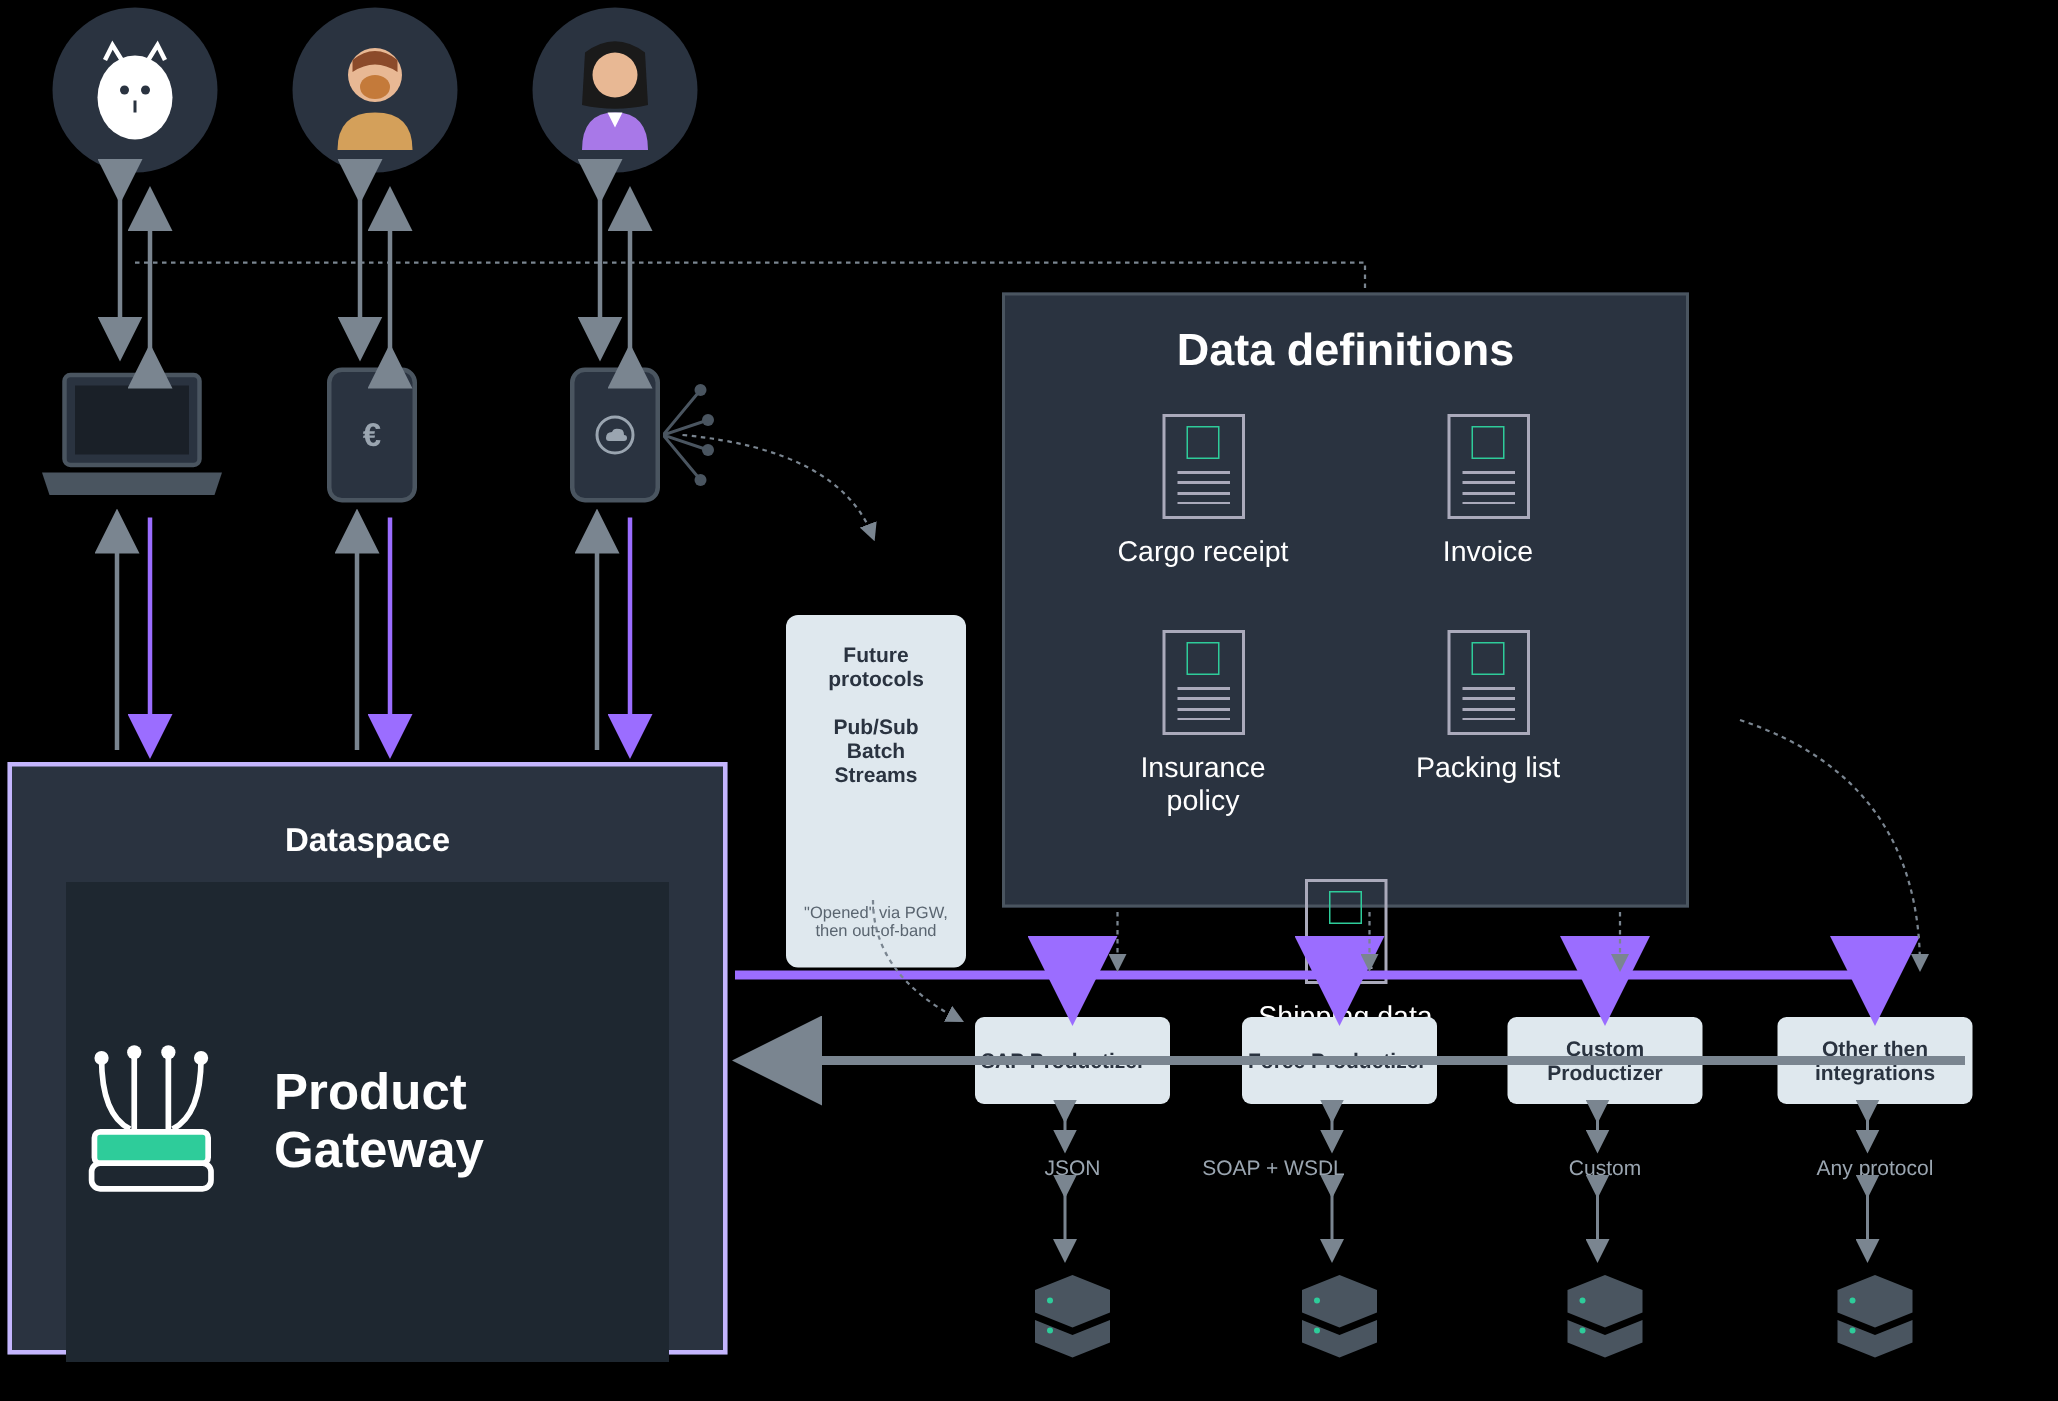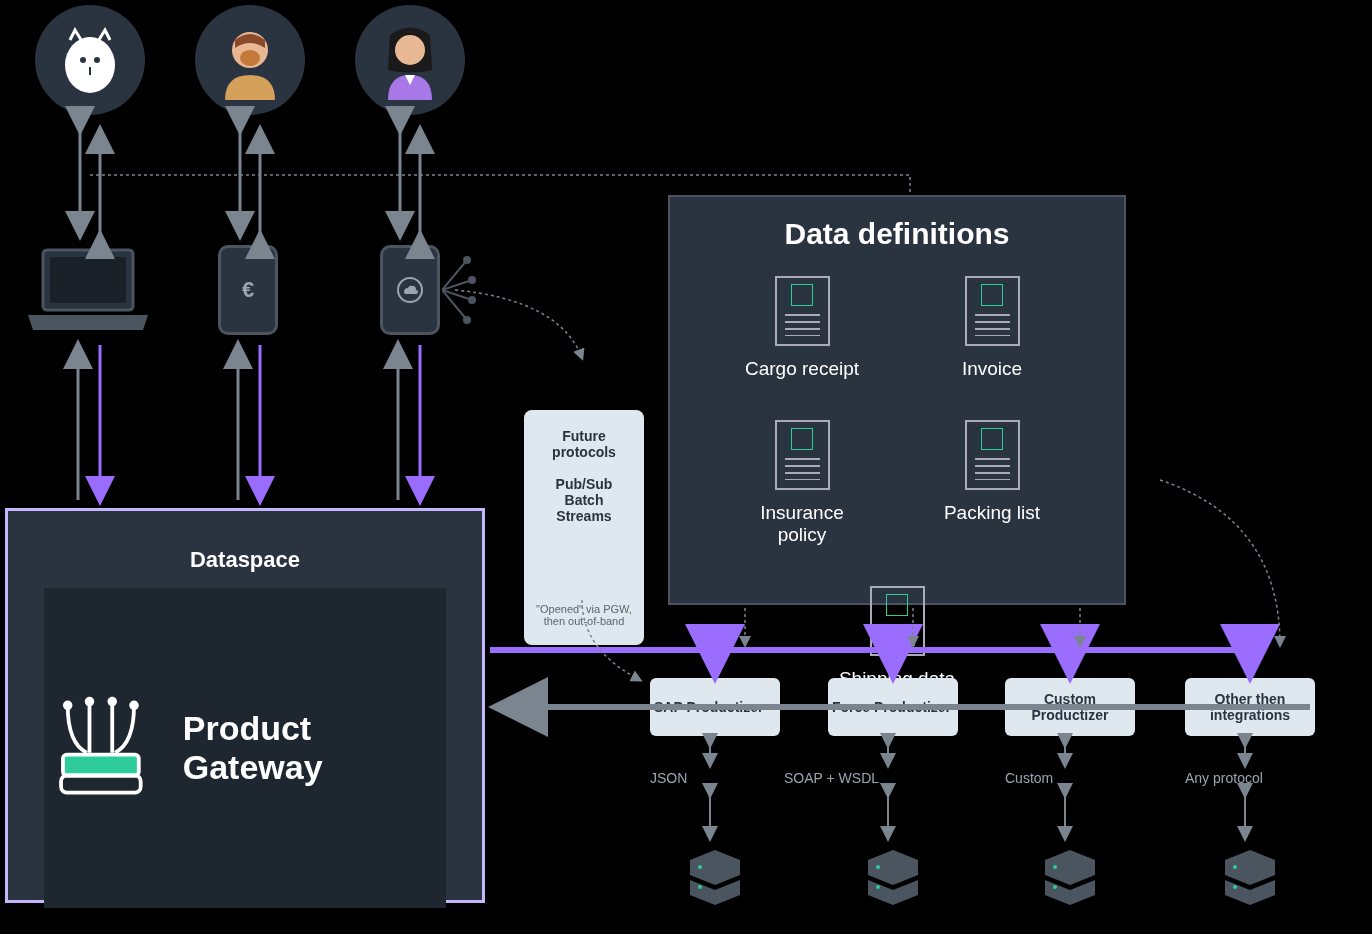--- a/index.html
+++ b/index.html
@@ -156,21 +156,21 @@
   text-align: center;
   display: flex;
   align-items: center;
   justify-content: flex-start;
   padding: 4px;
 }
 .proto-label {
   position: absolute;
   top: 770px;
   width: 130px;
-  text-align: left;
+  text-align: center;
   color: #9aa5b0;
   font-size: 14px;
 }
 .server-icon {
   position: absolute;
   top: 845px;
   width: 70px;
   height: 70px;
 }
 svg.overlay {

